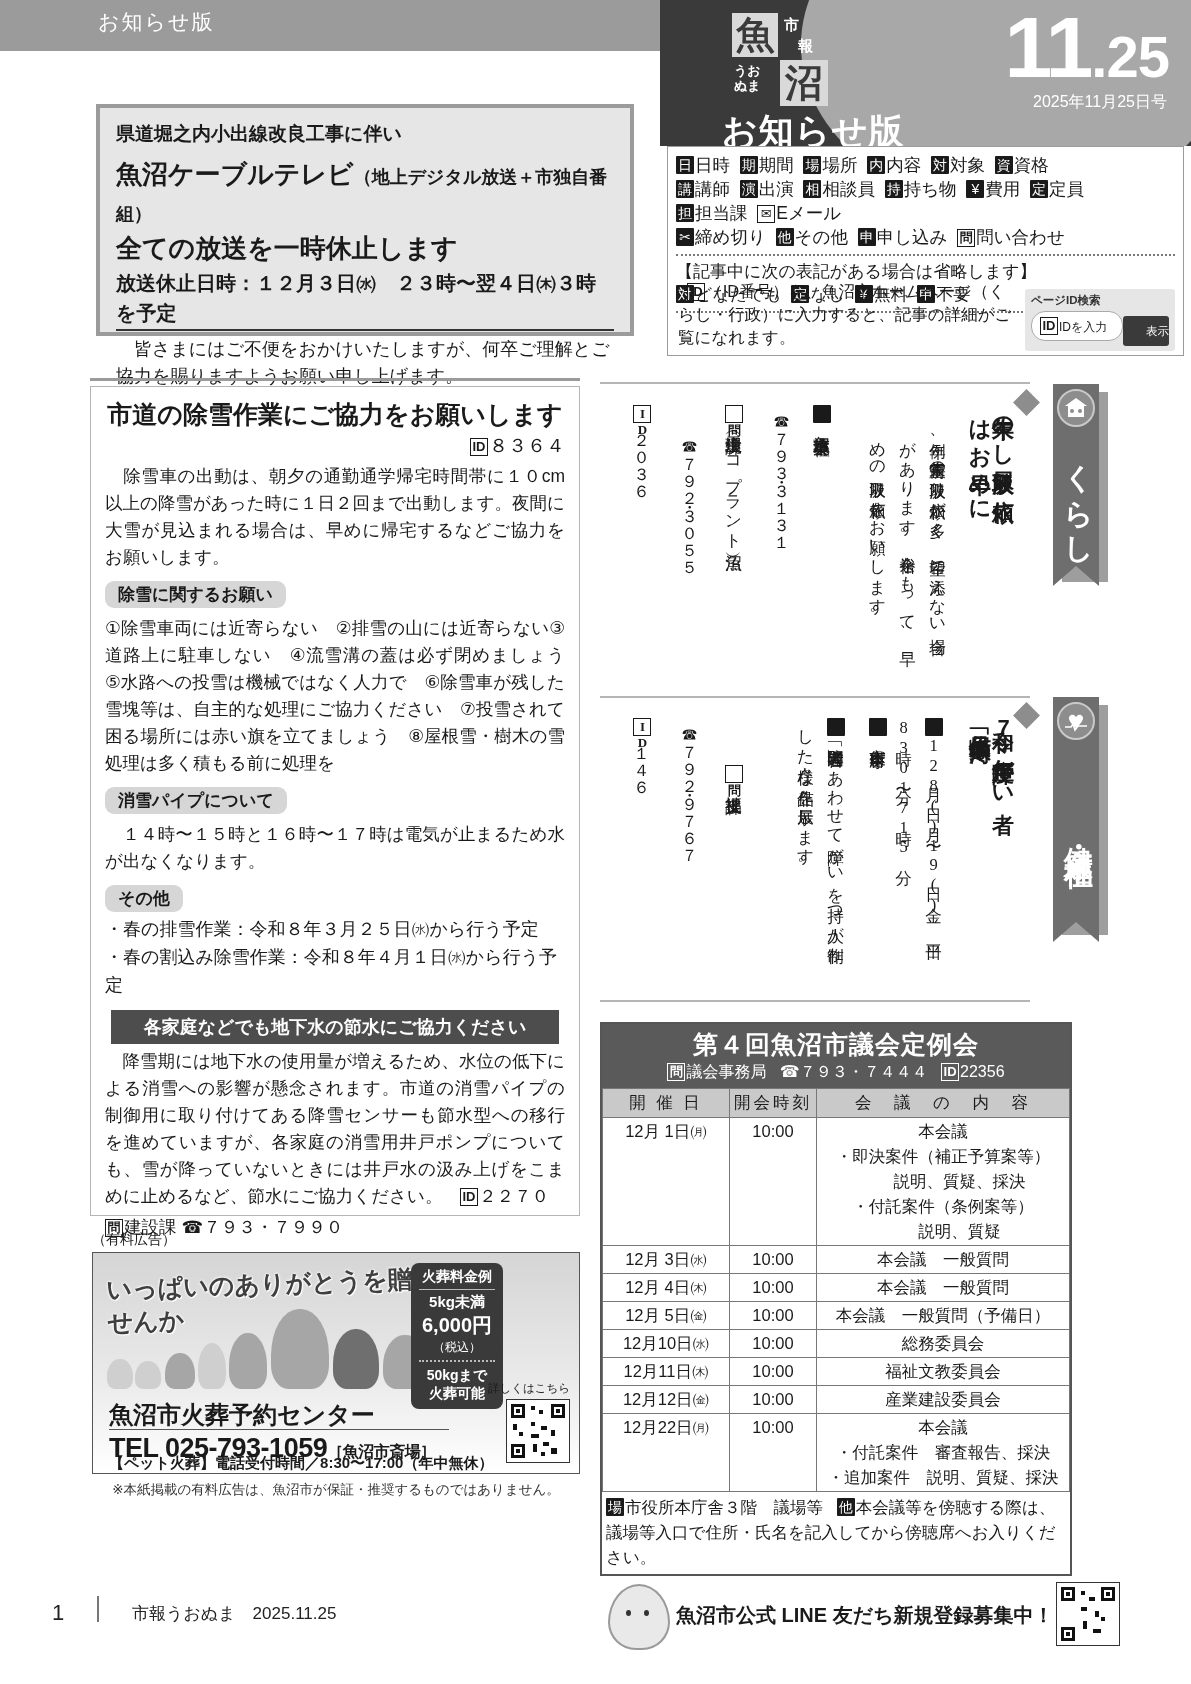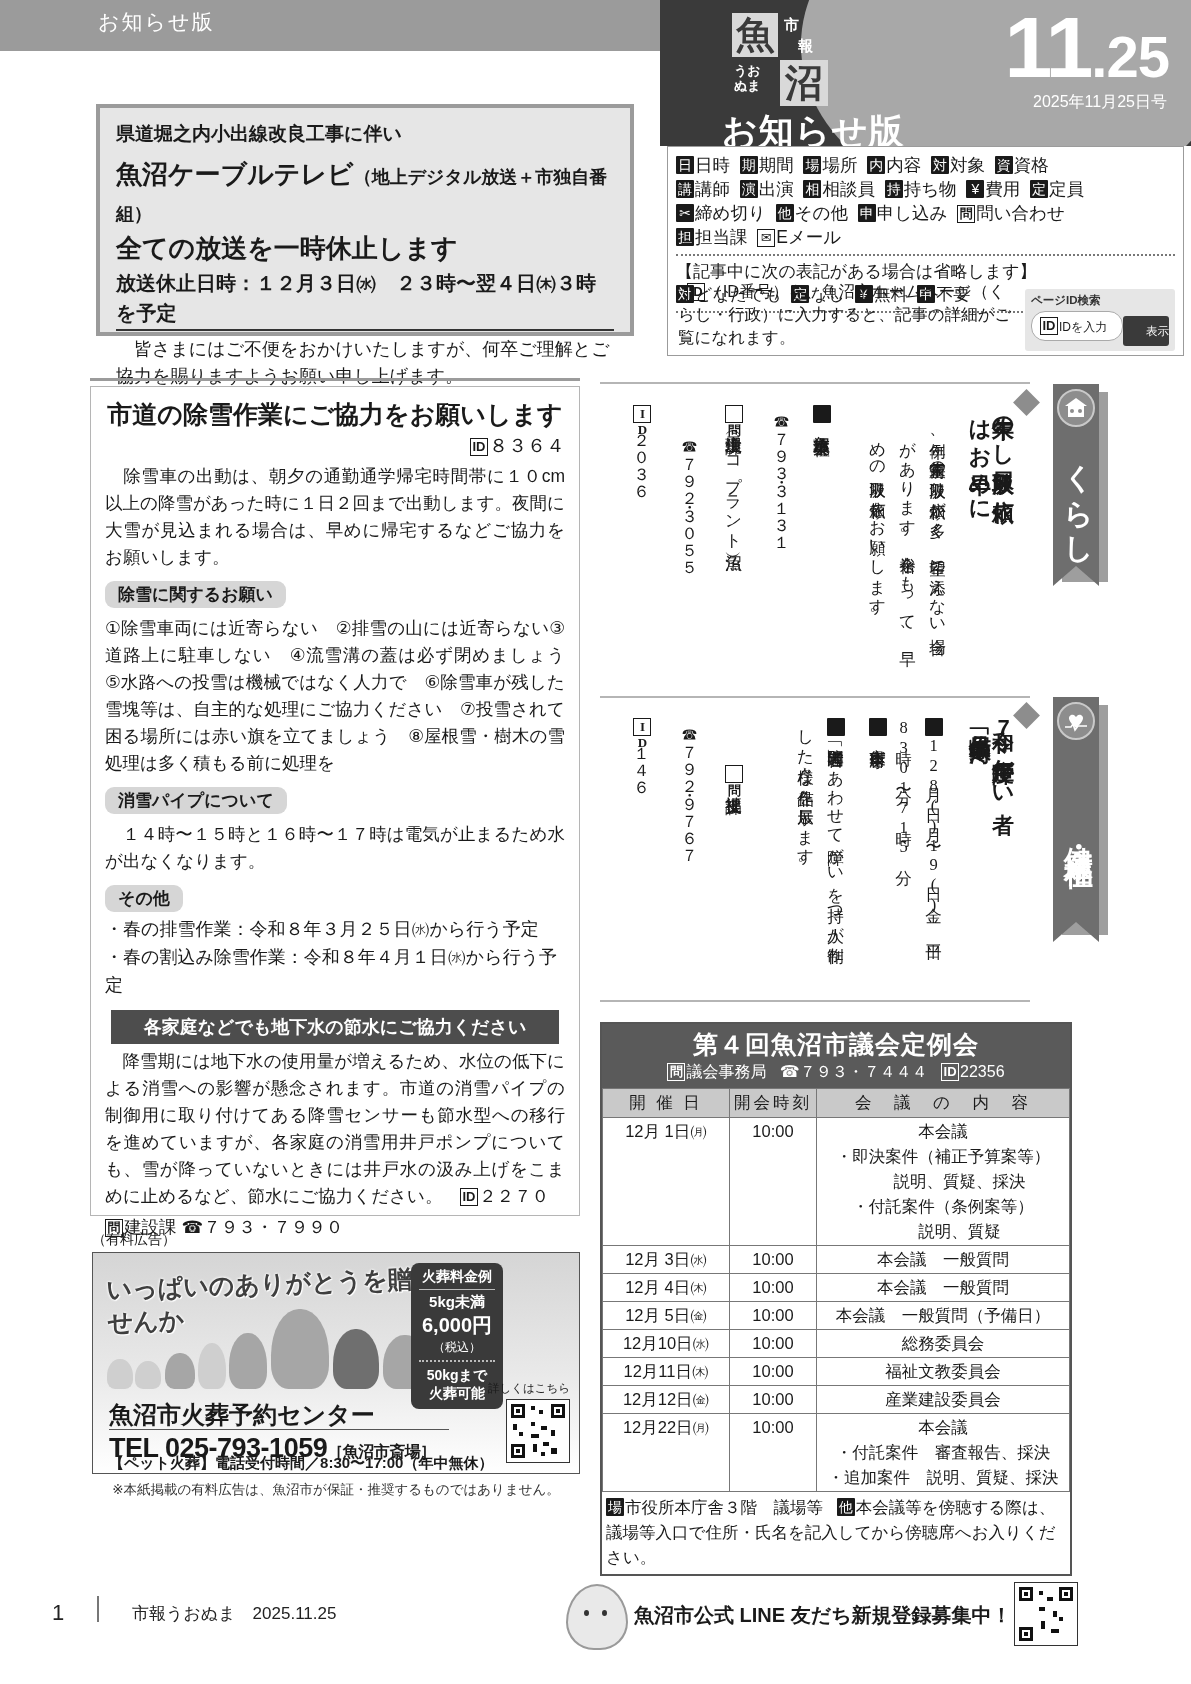--- a/index.html
+++ b/index.html
@@ -288,21 +288,21 @@
   .addisc {
     position: absolute; left: 92px; top: 1481px; width: 488px;
     font-size: 13.5px; text-align: center; color: #333;
   }
 
   
   .pagenum { position: absolute; left: 52px; top: 1600px; font-size: 22px; color: #222; }
   .footsep { position: absolute; left: 97px; top: 1596px; width: 2px; height: 26px; background: #777; }
   .foottext { position: absolute; left: 132px; top: 1602px; font-size: 17px; color: #222; }
 
-  .linebar { position: absolute; left: 550px; top: 1580px; width: 540px; height: 70px; }
+  .linebar { position: absolute; left: 592px; top: 1580px; width: 540px; height: 70px; }
   .linebar .mascot {
     position: absolute; left: 16px; top: 4px; width: 58px; height: 62px;
     background: #e9e9e9; border: 2px solid #9a9a9a;
     border-radius: 50% 50% 45% 45% / 58% 58% 42% 42%;
   }
   .linebar .mascot .eye {
     position: absolute; width: 5px; height: 6px; background: #333; border-radius: 50%; top: 24px;
   }
   .linebar .mtxt {
     position: absolute; left: 84px; top: 22px; font-size: 20px; font-weight: bold;
@@ -356,28 +356,28 @@
       </div>
       <div class="row">
         <span class="ic">講</span><span>講師</span>&nbsp;
         <span class="ic">演</span><span>出演</span>&nbsp;
         <span class="ic">相</span><span>相談員</span>&nbsp;
         <span class="ic">持</span><span>持ち物</span>&nbsp;
         <span class="ic">¥</span><span>費用</span>&nbsp;
         <span class="ic">定</span><span>定員</span>
       </div>
       <div class="row">
+        <span class="ic">担</span><span>担当課</span>&nbsp;
+        <span class="ic-o">✉</span><span>Eメール</span>
+      </div>
+      <div class="row">
         <span class="ic">✂</span><span>締め切り</span>&nbsp;
         <span class="ic">他</span><span>その他</span>&nbsp;
         <span class="ic">申</span><span>申し込み</span>&nbsp;
         <span class="ic-o">問</span><span>問い合わせ</span>
-      </div>
-      <div class="row">
-        <span class="ic">担</span><span>担当課</span>&nbsp;
-        <span class="ic-o">✉</span><span>Eメール</span>
       </div>
       <div class="sep"></div>
       <div class="note">【記事中に次の表記がある場合は省略します】</div>
       <div class="note">
         <span class="ic">対</span><span>どなたでも</span>&nbsp;
         <span class="ic">定</span><span>なし</span>&nbsp;
         <span class="ic">¥</span><span>無料</span>&nbsp;
         <span class="ic">申</span><span>不要</span>
       </div>
       <div class="sep"></div>

